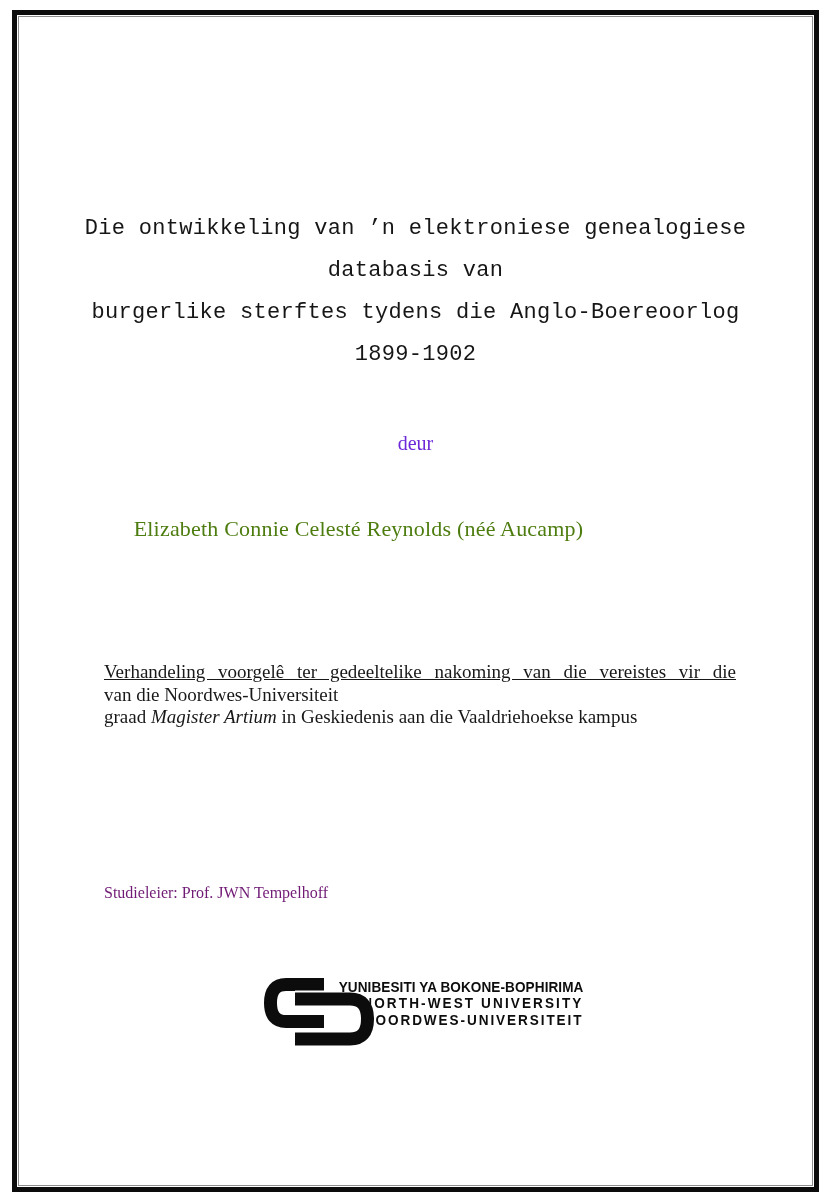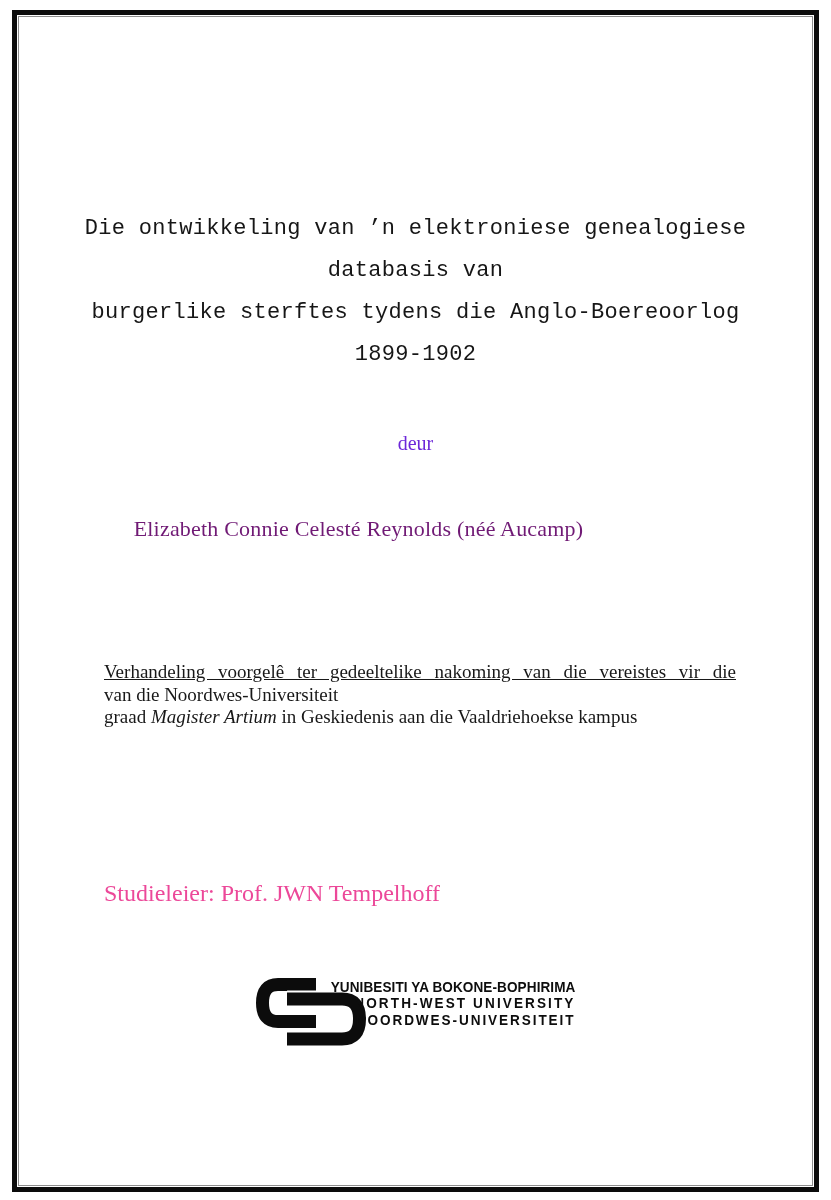--- a/index.html
+++ b/index.html
@@ -53,50 +53,50 @@
     color: #6d28d9;
   }
   .author {
     position: absolute;
     top: 516px;
     left: 0;
     width: 717px;
     text-align: center;
     font-size: 22px;
     letter-spacing: 0.2px;
-    color: #701a75;
+    color: #4d7c0f;
   }
   .statement {
     position: absolute;
     top: 661px;
     left: 104px;
     width: 632px;
     font-size: 19px;
     line-height: 22.5px;
     color: #181818;
   }
   .statement .justified {
     text-align: justify;
     text-align-last: justify;
     text-decoration: underline;
   }
   .italic { font-style: italic; }
   .supervisor-block {
     position: absolute;
     top: 880px;
     left: 104px;
-    font-size: 24px;
+    font-size: 16px;
     line-height: 26px;
-    color: #ec4899;
+    color: #701a75;
     text-align: right;
   }
   .logo {
     position: absolute;
     top: 978px;
-    left: 256px;
+    left: 264px;
     width: 330px;
     height: 80px;
   }
   .logo-mark {
     position: absolute;
     left: 0;
     top: 0;
   }
   .logo-text {
     position: absolute;

